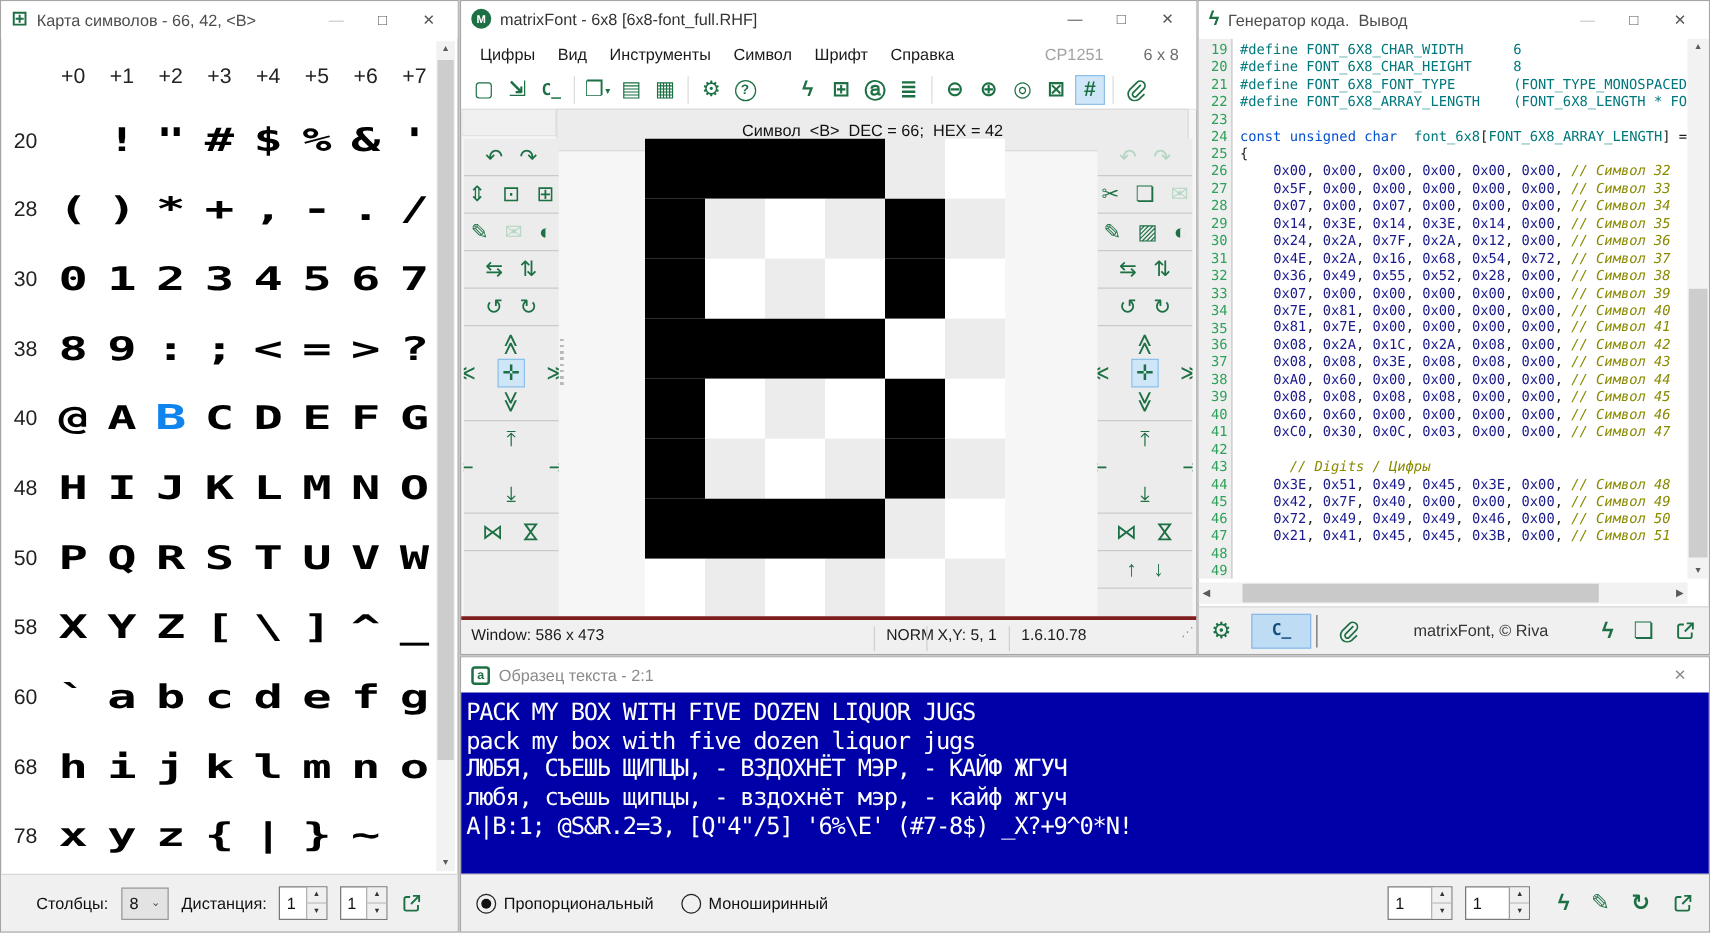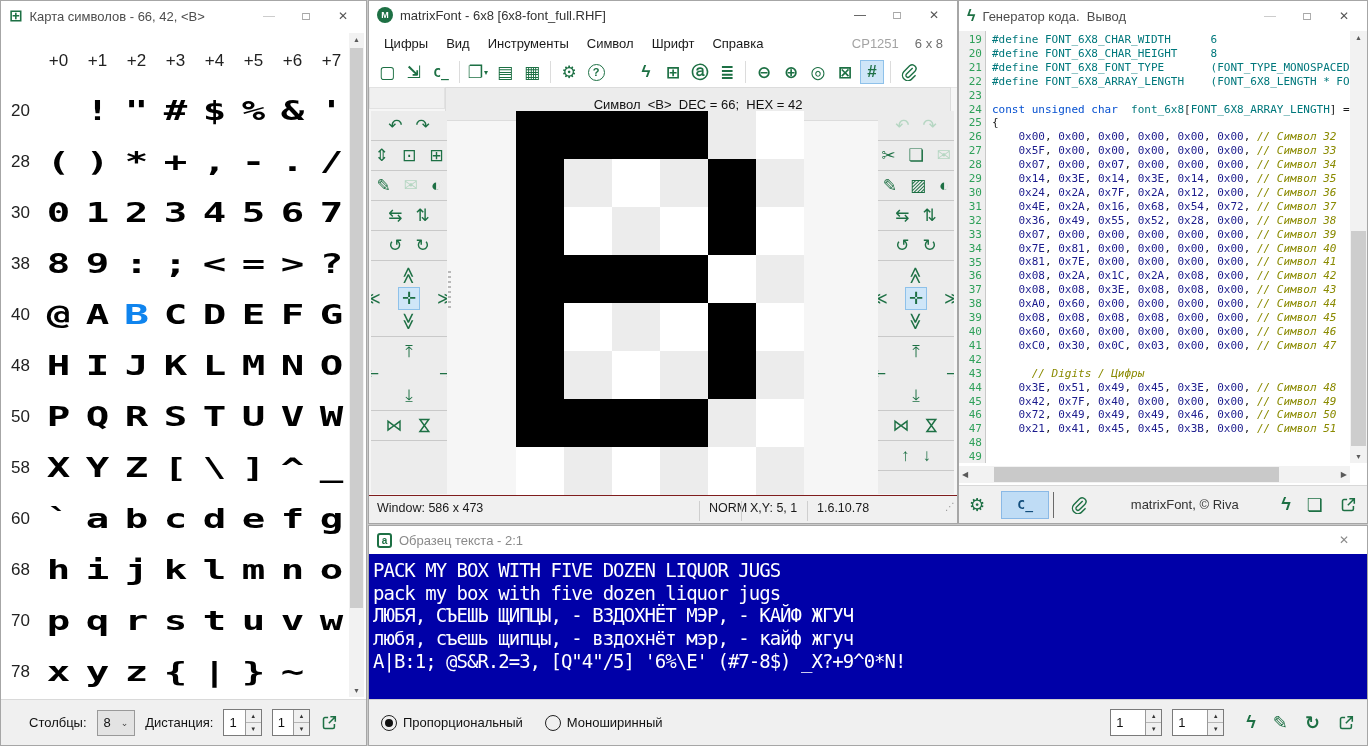--- a/index.html
+++ b/index.html
@@ -49,21 +49,21 @@
   .spin .val{flex:1;font-size:13px;display:flex;align-items:center;padding-left:5px}
   .spin .btns{width:15px;display:flex;flex-direction:column;border-left:1px solid #9a9a9a}
   .spin .btns span{flex:1;font-size:6px;display:flex;align-items:center;justify-content:center;
                    color:#333;background:#f0f0f0;border-bottom:1px solid #b5b5b5}
   .spin .btns span:last-child{border-bottom:none}
   .ico-green{color:#1d7044;font-size:18px;font-weight:bold}
 
   
   .menubar{height:28px;display:flex;align-items:center;padding:0 6px;font-size:13px;color:#1a1a1a;background:#fff}
   .mitem{padding:0 9px;cursor:default}
-  .menu-right{margin-left:auto;display:flex;gap:16px;padding-right:8px}
+  .menu-right{margin-left:auto;display:flex;gap:32px;padding-right:8px}
   .enc{color:#a3a3a3}.fsz{color:#6e6e6e}
   .toolbar{height:30px;display:flex;align-items:center;padding:0 6px;gap:3px;background:#fff;border-bottom:1px solid #e6e6e6}
   .tico{min-width:24px;height:24px;display:flex;align-items:center;justify-content:center;color:#1d7044;
         font-size:17px;font-weight:600;border:1px solid transparent;box-sizing:border-box;cursor:default}
   .tico.txt{font-size:13px;font-family:"DejaVu Sans Mono",monospace}
   .tico.act{background:#cfe6f8;border-color:#8ec1ea}
   .tico .inner-circ{width:17px;height:17px;border:1.5px solid #1d7044;border-radius:50%;display:flex;
         align-items:center;justify-content:center;font-size:11px;box-sizing:border-box}
   .tsep{width:1px;height:22px;background:#dcdcdc;margin:0 3px}
   .tgap{width:20px}
@@ -76,21 +76,21 @@
   .pgroup{display:flex;justify-content:center;align-items:center;gap:13px;padding:4px 0;border-bottom:1px solid #c9c9c9}
   .pgroup.cross{display:grid;grid-template-columns:repeat(3,24px);justify-content:center;justify-items:center;align-items:center;row-gap:1px}
   .pico{color:#1d7044;font-size:17px;line-height:21px;display:inline-block;cursor:default}
   .pico.dis{color:#b5d6c2}
   .pico.act{background:#cfe6f8;border:1px solid #8ec1ea;padding:0 3px}
   .dots{position:absolute;left:79px;top:270px;width:3px;height:40px;
         background:repeating-linear-gradient(#b9b9b9 0 2px,transparent 2px 5px)}
   #canvas{position:absolute;left:147px;top:110px;width:288px;height:384px;display:grid;
           grid-template-columns:repeat(6,48px);grid-auto-rows:48px}
   .px{background:#fff}.px.alt{background:#ececec}.px.on{background:#000}
-  .statusbar{position:absolute;left:0;right:0;bottom:0;height:27px;background:#f0f0f0;border-top:1px solid #7f1d1d;
+  .statusbar{position:absolute;left:0;right:0;bottom:0;height:27px;background:#f0f0f0;border-top:3px solid #7f1d1d;
              font-size:12.5px;color:#1a1a1a}
   .statusbar>span{position:absolute;top:5px;white-space:pre}
   .st-sep{position:absolute;top:2px;bottom:2px;width:1px;background:#cfcfcf}
   .grip{position:absolute;right:2px;bottom:1px;color:#9a9a9a;font-size:10px}
 
   
   .code-area{position:absolute;left:0;top:30px;right:17px;bottom:60px;display:flex;overflow:hidden;background:#fff}
   .gutter{width:27px;background:#efefef;border-right:1px solid #c9c9c9;text-align:right;padding:2px 3px 0 0;box-sizing:border-box}
   .gut-num{display:block;font:11px/13.9px "DejaVu Sans Mono",monospace;color:#2fa05a}
   .codecol{flex:1;padding:2px 0 0 6px;overflow:hidden}
@@ -250,31 +250,20 @@
       <div class="cmrow">
         <span class="cmlbl">68</span>
         <span class="cmcell">h</span>
         <span class="cmcell">i</span>
         <span class="cmcell">j</span>
         <span class="cmcell">k</span>
         <span class="cmcell">l</span>
         <span class="cmcell">m</span>
         <span class="cmcell">n</span>
         <span class="cmcell">o</span>
-      </div>
-      <div class="cmrow">
-        <span class="cmlbl">70</span>
-        <span class="cmcell">p</span>
-        <span class="cmcell">q</span>
-        <span class="cmcell">r</span>
-        <span class="cmcell">s</span>
-        <span class="cmcell">t</span>
-        <span class="cmcell">u</span>
-        <span class="cmcell">v</span>
-        <span class="cmcell">w</span>
       </div>
       <div class="cmrow">
         <span class="cmlbl">78</span>
         <span class="cmcell">x</span>
         <span class="cmcell">y</span>
         <span class="cmcell">z</span>
         <span class="cmcell">{</span>
         <span class="cmcell">|</span>
         <span class="cmcell">}</span>
         <span class="cmcell">~</span>

